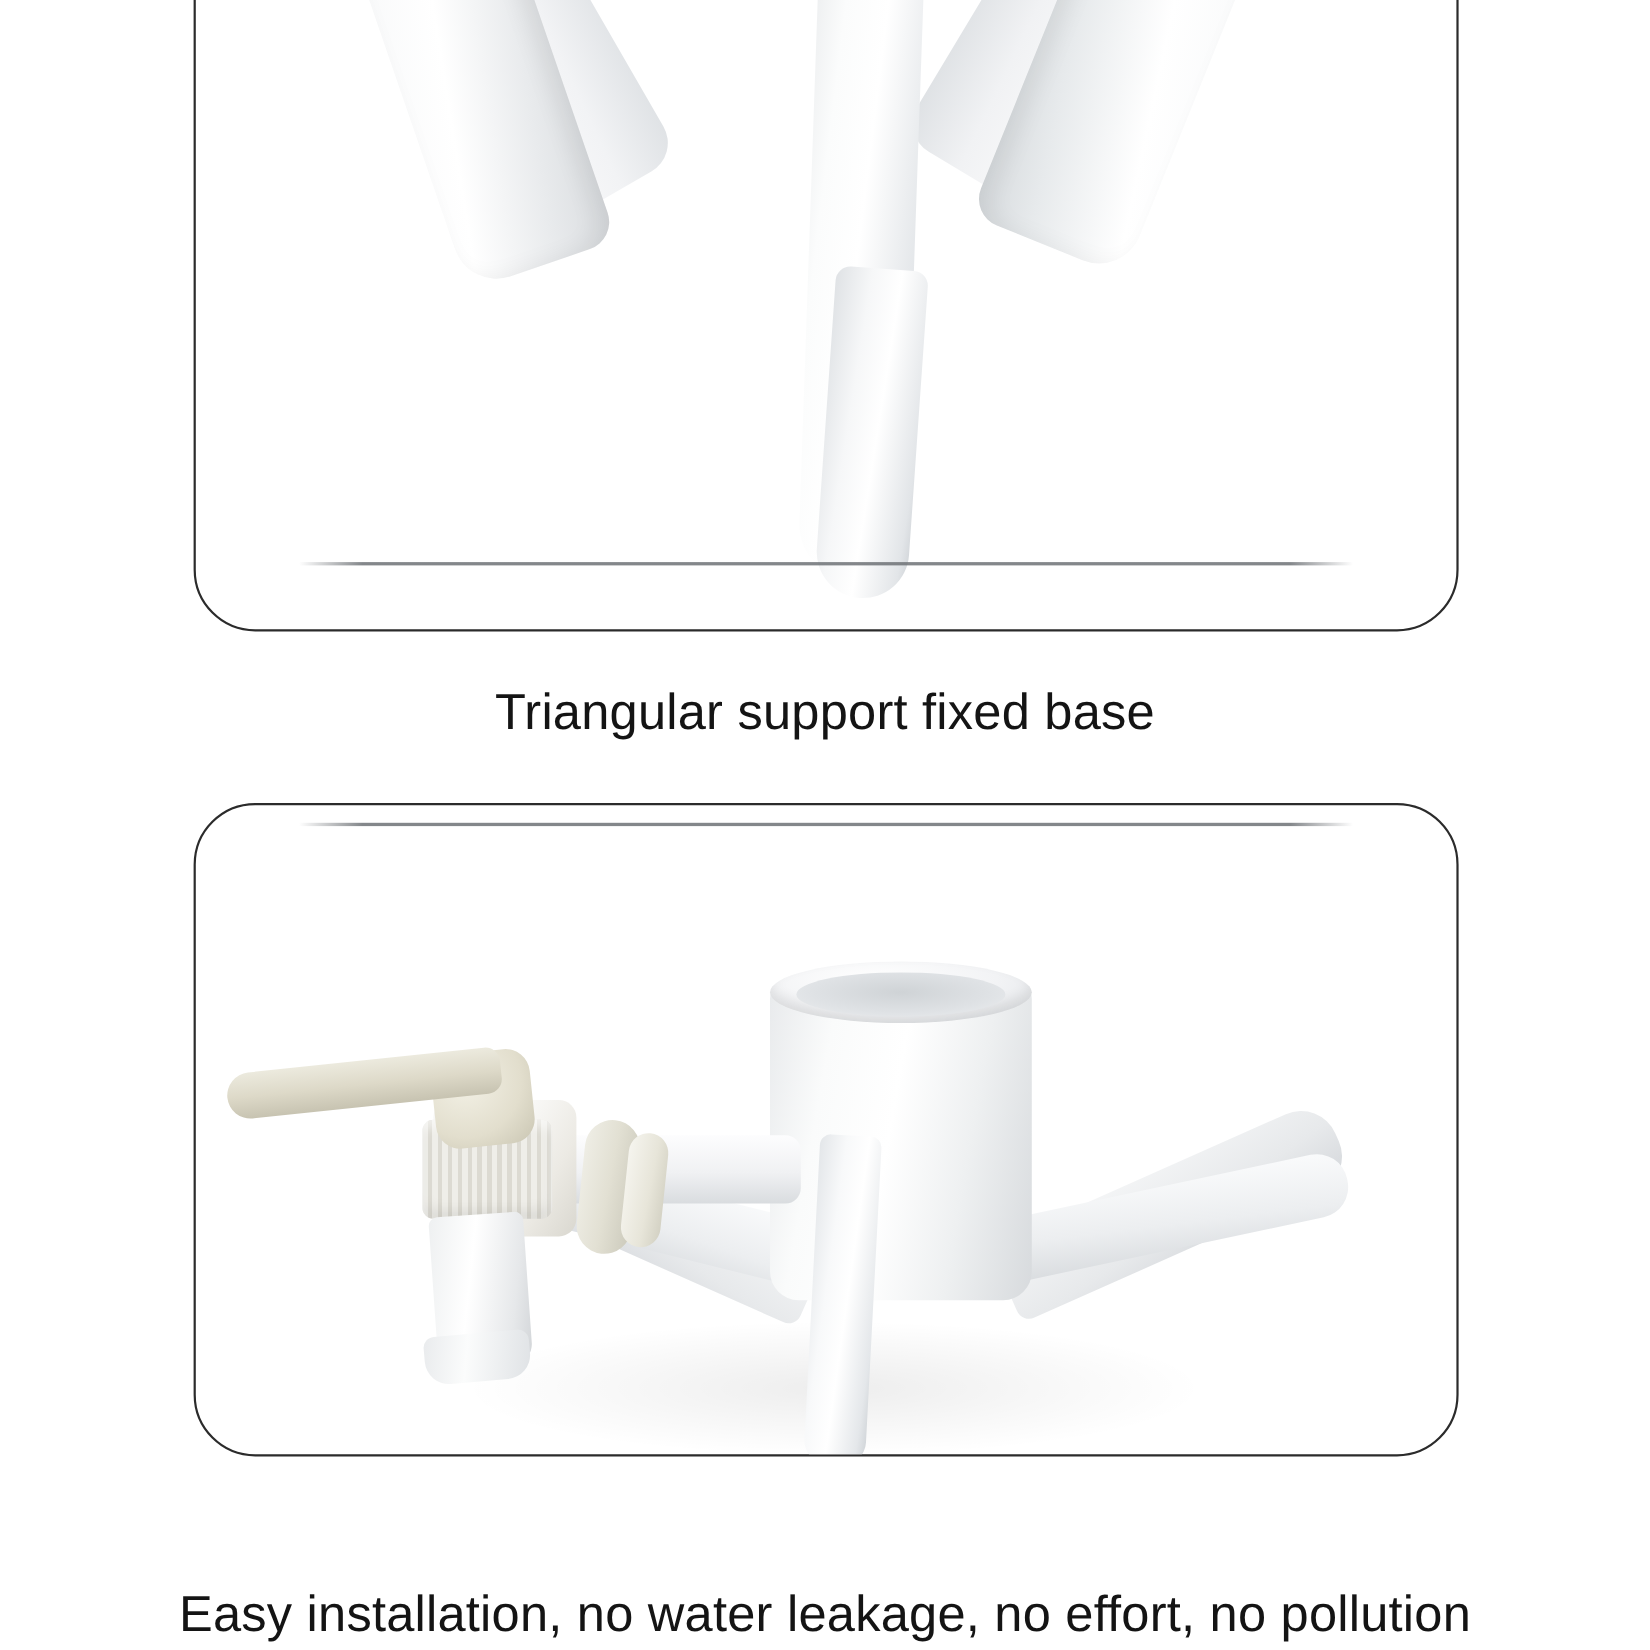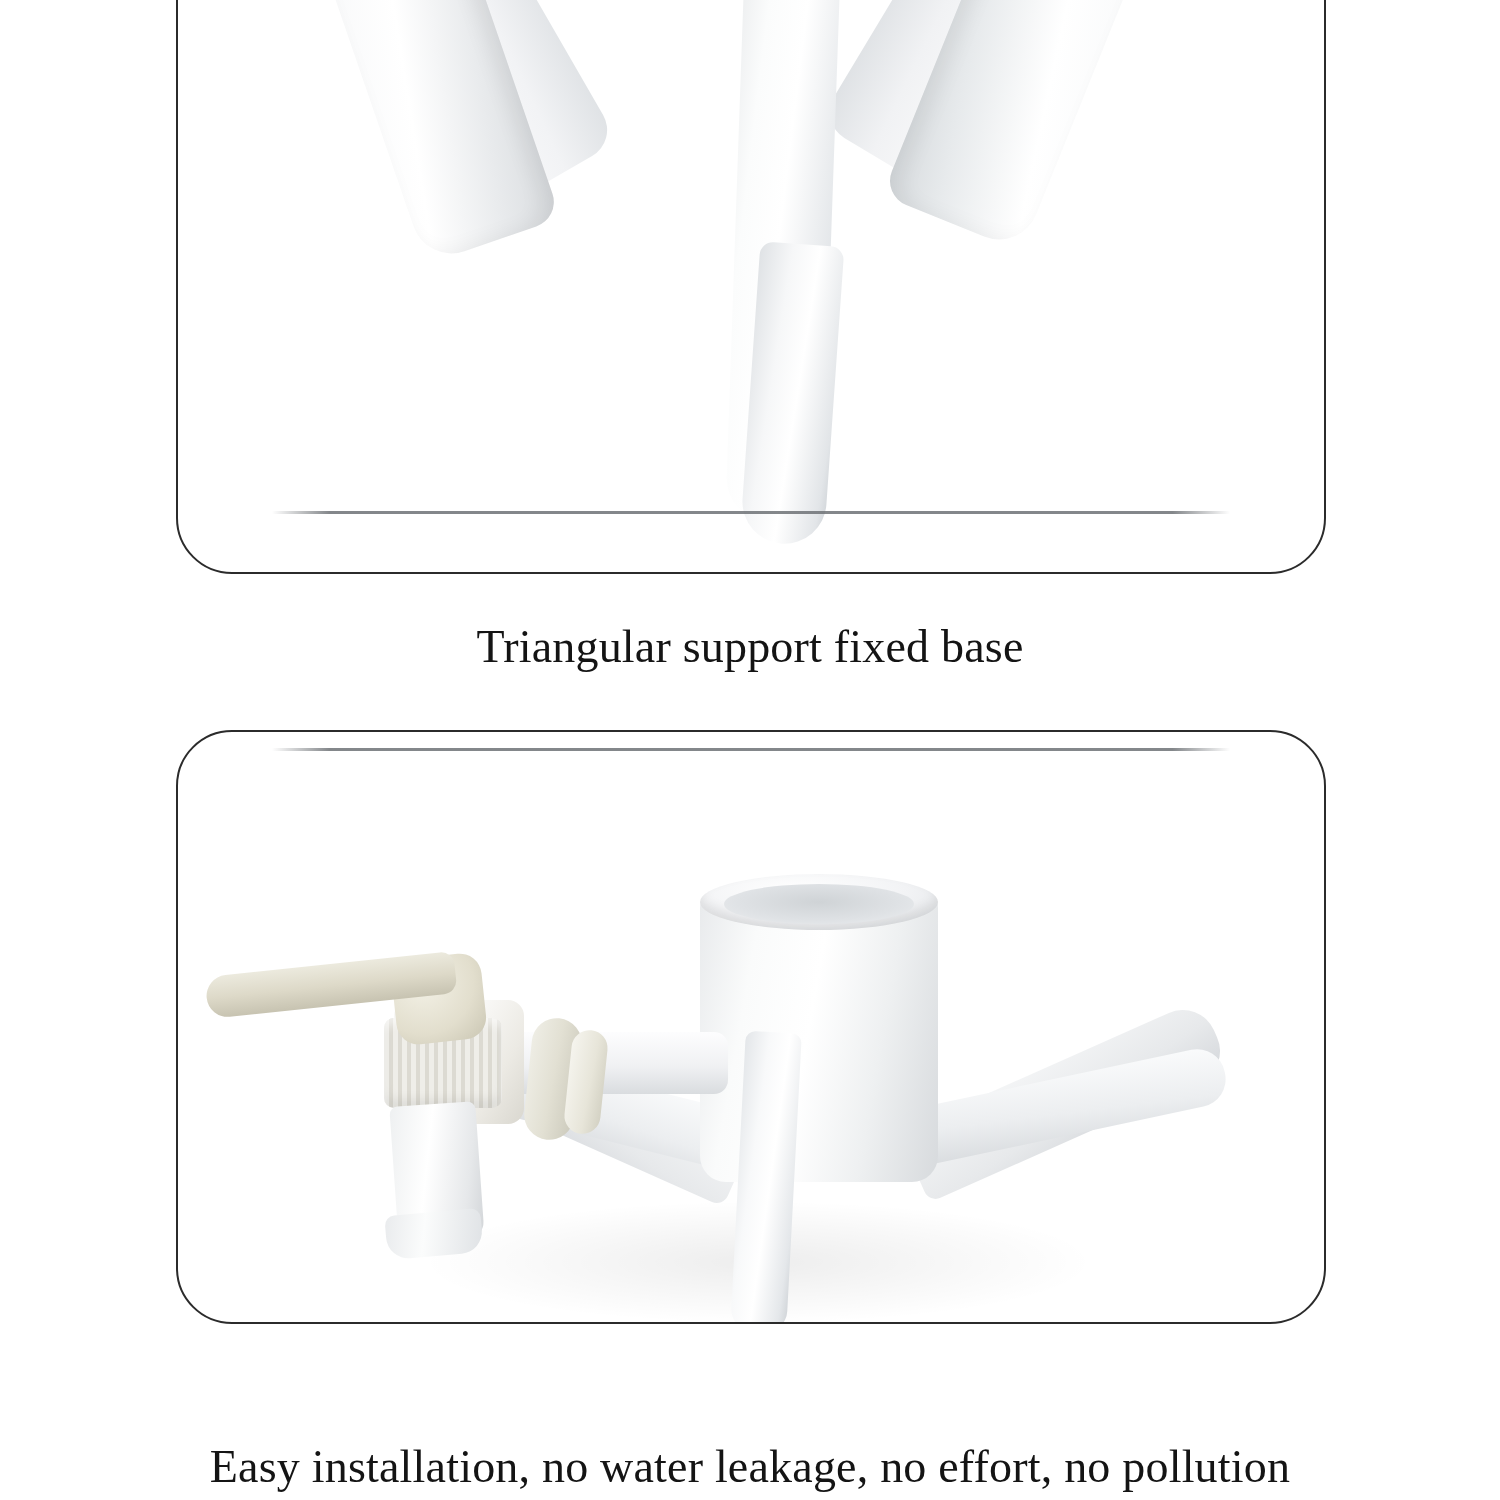--- a/index.html
+++ b/index.html
@@ -53,21 +53,20 @@
   
   .caption {
     position: absolute;
     width: 100%;
     left: 0;
     text-align: center;
     color: #141414;
     font-weight: 400;
     letter-spacing: 0.2px;
     white-space: nowrap;
-    font-family: Liberation Serif, serif;
   }
   .caption-1 {
     top: 620px;
     font-size: 46px;
   }
   .caption-2 {
     top: 1368px;
     font-size: 46px;
   }
   .caption-3 {

